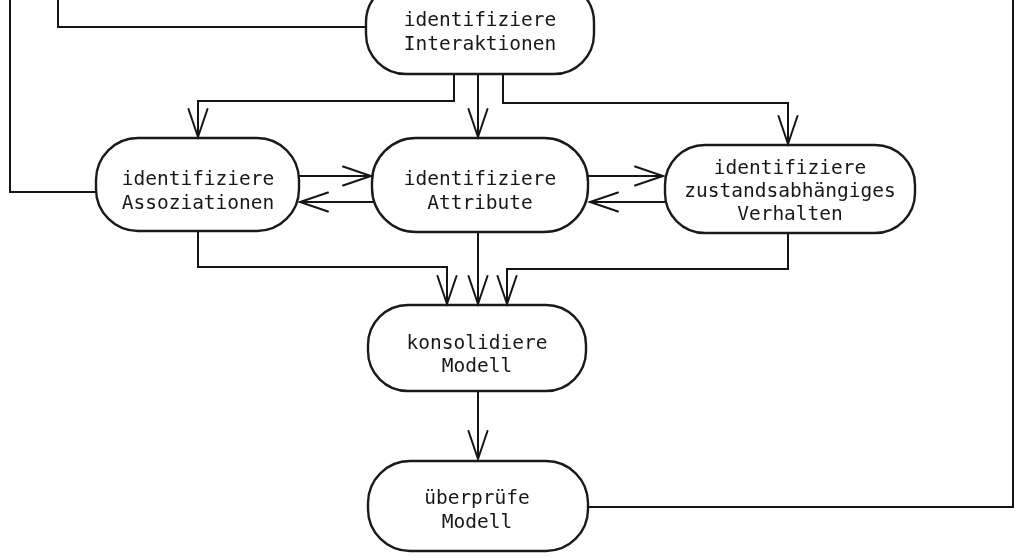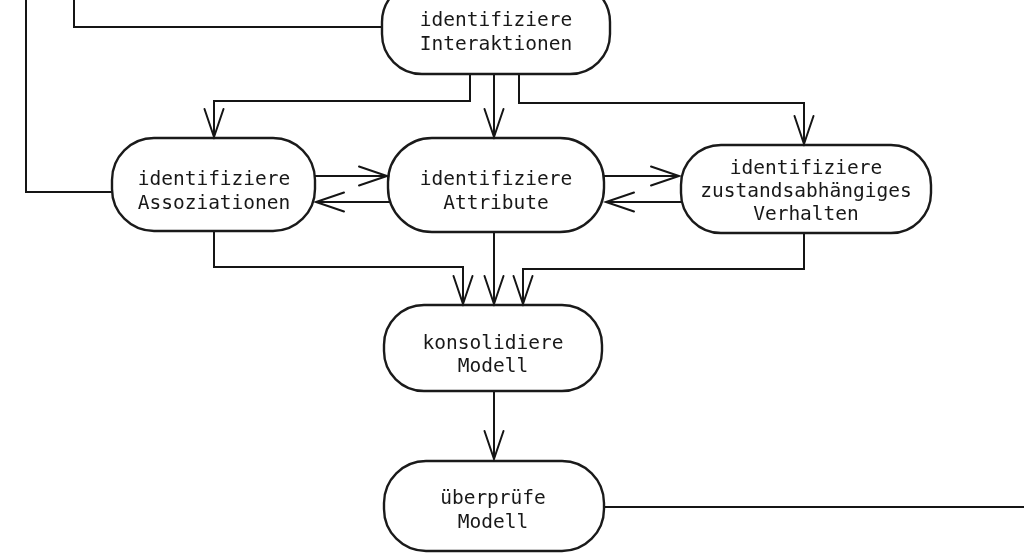--- a/index.html
+++ b/index.html
@@ -9,21 +9,20 @@
     width: 1024px;
     height: 557px;
     overflow: hidden;
     font-family: "DejaVu Sans Mono", monospace;
   }
   .stage {
     position: relative;
     width: 888px;
     height: 557px;
     background: #ffffff;
-    margin-left: 16px;
   }
   svg { display: block; }
   .conn {
     fill: none;
     stroke: #151515;
     stroke-width: 2;
   }
   .arrowhead {
     fill: none;
     stroke: #151515;

